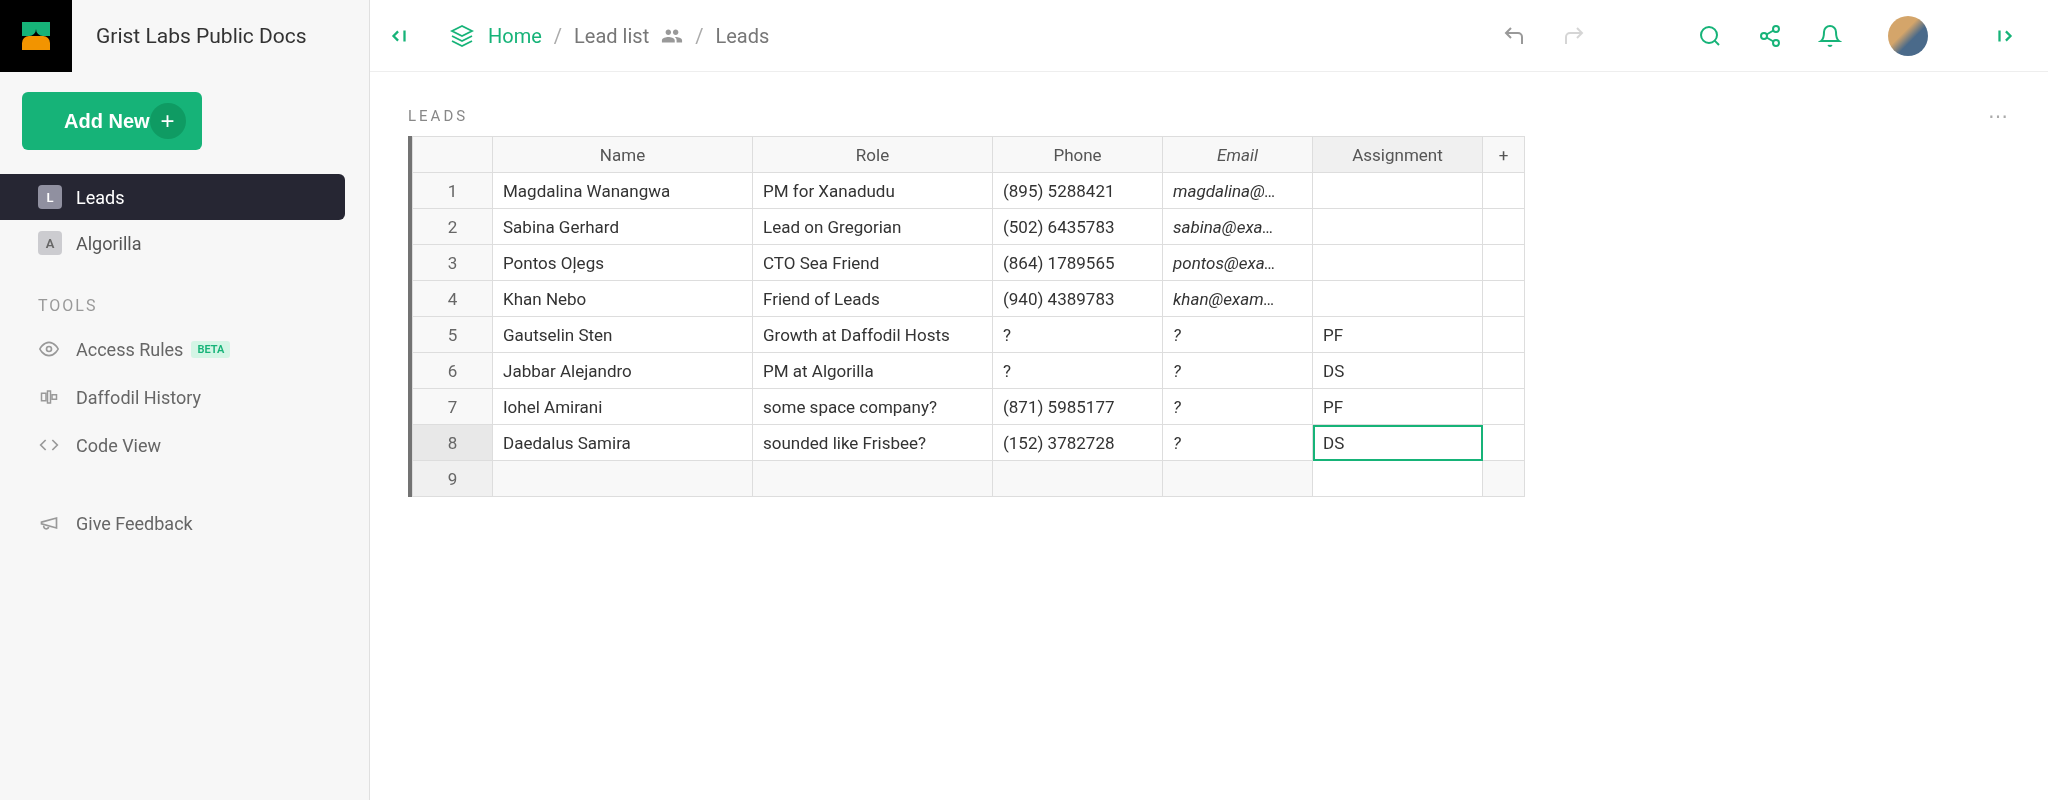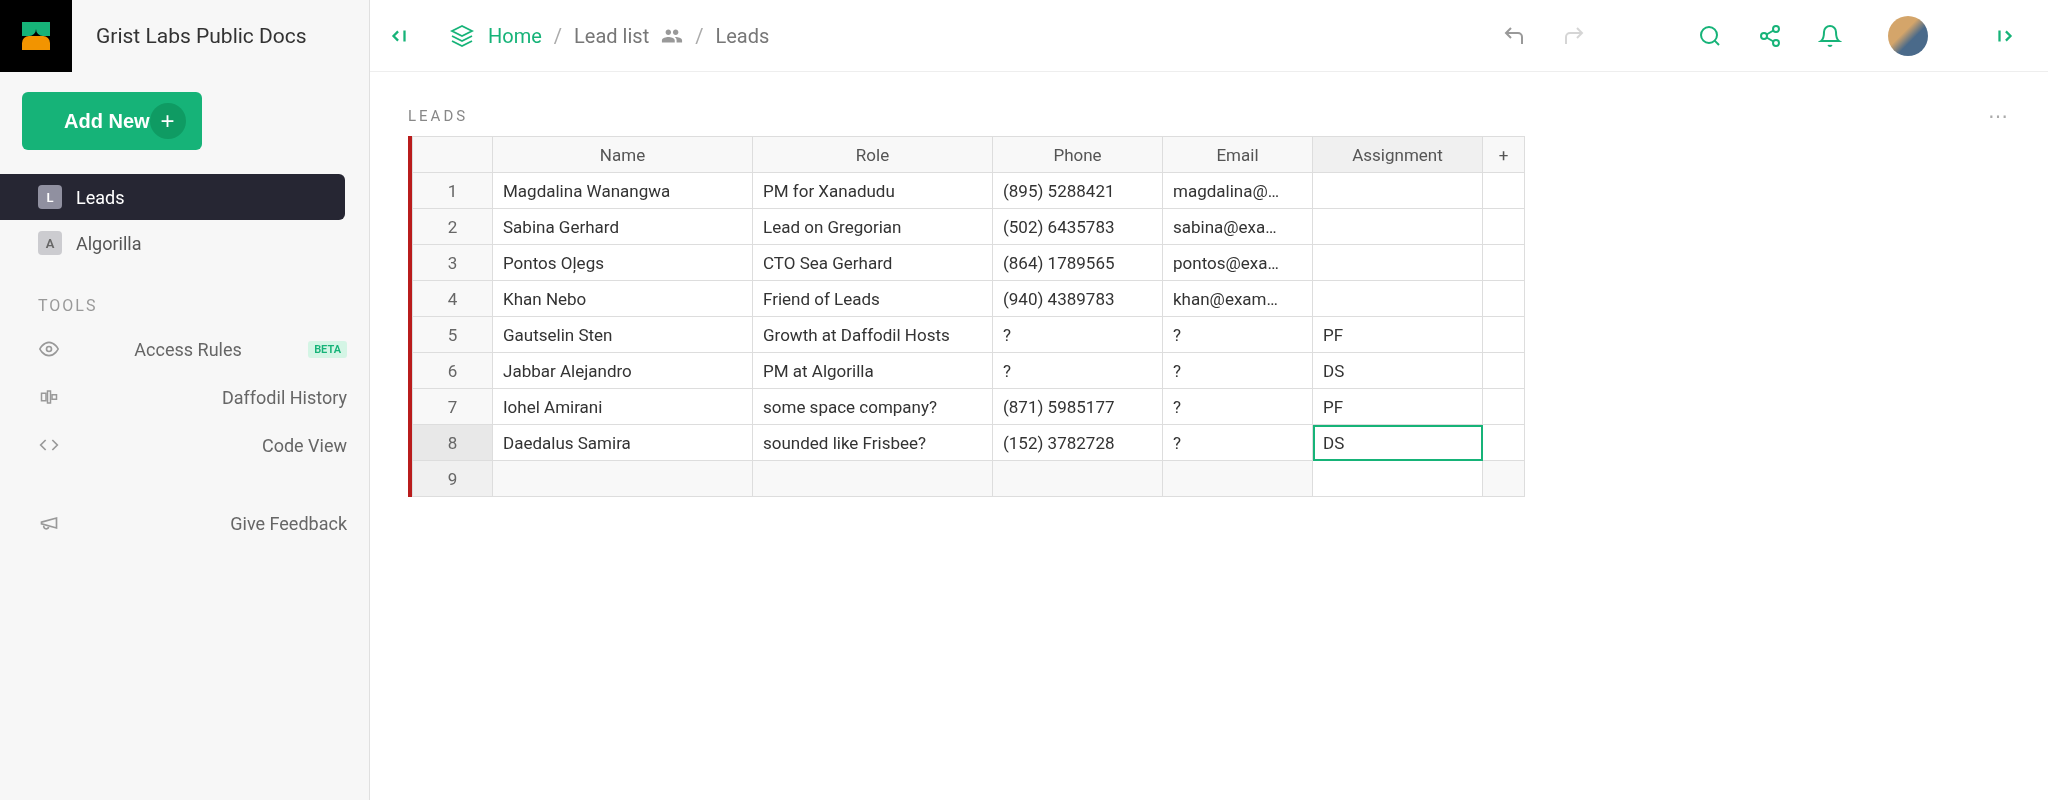--- a/index.html
+++ b/index.html
@@ -25,21 +25,21 @@
 
 .nav { padding: 0; }
 .nav-item { display: flex; align-items: center; height: 46px; padding: 0 22px 0 38px; cursor: pointer; font-size: 18px; color: #555; }
 .nav-item.active { background: #262633; color: #fff; border-radius: 0 6px 6px 0; margin-right: 24px; }
 .nav-icon { width: 24px; height: 24px; border-radius: 4px; display: flex; align-items: center; justify-content: center; font-size: 13px; font-weight: 600; margin-right: 14px; flex-shrink: 0; }
 .nav-icon-l { background: #7a7a88; color: #fff; }
 .nav-icon-a { background: #ccccd0; color: #666; }
 .nav-item.active .nav-icon-l { background: #9090a0; }
 
 .tools-label { padding: 30px 38px 10px 38px; font-size: 16px; letter-spacing: 2px; color: #999; }
-.tool-item { display: flex; align-items: center; height: 48px; padding: 0 22px 0 38px; cursor: pointer; font-size: 18px; color: #666; justify-content: space-between; }
+.tool-item { display: flex; align-items: center; height: 48px; padding: 0 22px 0 38px; cursor: pointer; font-size: 18px; color: #666; }
 .tool-icon { width: 22px; height: 22px; margin-right: 16px; color: #999; display: flex; align-items: center; justify-content: center; flex-shrink: 0; }
 .beta { background: #d4f5e5; color: #16b378; font-size: 11px; font-weight: 600; padding: 2px 6px; border-radius: 3px; margin-left: 8px; }
 
 
 .main { flex: 1; display: flex; flex-direction: column; background: #fff; }
 .topbar { height: 72px; border-bottom: 1px solid #eee; display: flex; align-items: center; padding: 0 32px 0 18px; }
 .topbar-left { display: flex; align-items: center; gap: 14px; }
 .tb-icon { color: #16b378; cursor: pointer; display: flex; align-items: center; }
 .tb-gray { color: #999; }
 .breadcrumb { display: flex; align-items: center; font-size: 20px; gap: 12px; }
@@ -50,30 +50,30 @@
 .tb-btn { color: #999; cursor: pointer; display: flex; }
 .tb-btn.green { color: #16b378; }
 .avatar { width: 40px; height: 40px; border-radius: 50%; background: linear-gradient(135deg, #d4a56a 40%, #4a6a8a 60%); cursor: pointer; margin-left: 10px; }
 .collapse-right { color: #16b378; margin-left: 30px; cursor: pointer; }
 
 .content { flex: 1; padding: 32px 38px; }
 .section-header { display: flex; align-items: center; justify-content: space-between; margin-bottom: 8px; }
 .section-title { font-size: 15px; letter-spacing: 3px; color: #888; }
 .dots { color: #aaa; cursor: pointer; font-size: 20px; letter-spacing: 2px; }
 
-.grid-wrap { border-left: 4px solid #b91c1c; }
+.grid-wrap { border-left: 4px solid #737373; }
 .grid { border-collapse: collapse; table-layout: fixed; }
 .grid th, .grid td { border: 1px solid #ddd; height: 36px; padding: 0 10px; text-align: left; font-size: 17px; white-space: nowrap; overflow: hidden; text-overflow: ellipsis; }
 .grid th { background: #f8f8f8; font-weight: 400; color: #555; text-align: center; }
 .grid .rownum { width: 80px; text-align: center; background: #f8f8f8; color: #666; }
 .grid .rownum.active { background: #e8e8e8; }
 .col-name { width: 260px; }
 .col-role { width: 240px; }
 .col-phone { width: 170px; }
-.col-email { width: 150px; }
+.col-email { width: 150px; font-style: italic; }
 .col-assign { width: 170px; background: #f0f0f0 !important; }
 .grid th.col-assign { background: #eaeaea; }
 .col-add { width: 42px; text-align: center; font-size: 20px; color: #888; }
 .grid td.col-assign { background: #fff !important; }
 .cell-selected { outline: 2px solid #16b378; outline-offset: -2px; }
 .grid tbody tr:last-child td { background: #f8f8f8; }
 .grid tbody tr:last-child .rownum { background: #f0f0f0; }
 
 svg { display: block; }
 </style>
@@ -259,21 +259,21 @@
                 <td class="col-name">Sabina Gerhard</td>
                 <td class="col-role">Lead on Gregorian</td>
                 <td class="col-phone">(502) 6435783</td>
                 <td class="col-email">sabina@exa…</td>
                 <td class="col-assign"></td>
                 <td class="col-add"></td>
               </tr>
               <tr>
                 <td class="rownum">3</td>
                 <td class="col-name">Pontos Oļegs</td>
-                <td class="col-role">CTO Sea Gerhard</td>
+                <td class="col-role">CTO Sea Friend</td>
                 <td class="col-phone">(864) 1789565</td>
                 <td class="col-email">pontos@exa…</td>
                 <td class="col-assign"></td>
                 <td class="col-add"></td>
               </tr>
               <tr>
                 <td class="rownum">4</td>
                 <td class="col-name">Khan Nebo</td>
                 <td class="col-role">Friend of Leads</td>
                 <td class="col-phone">(940) 4389783</td>

